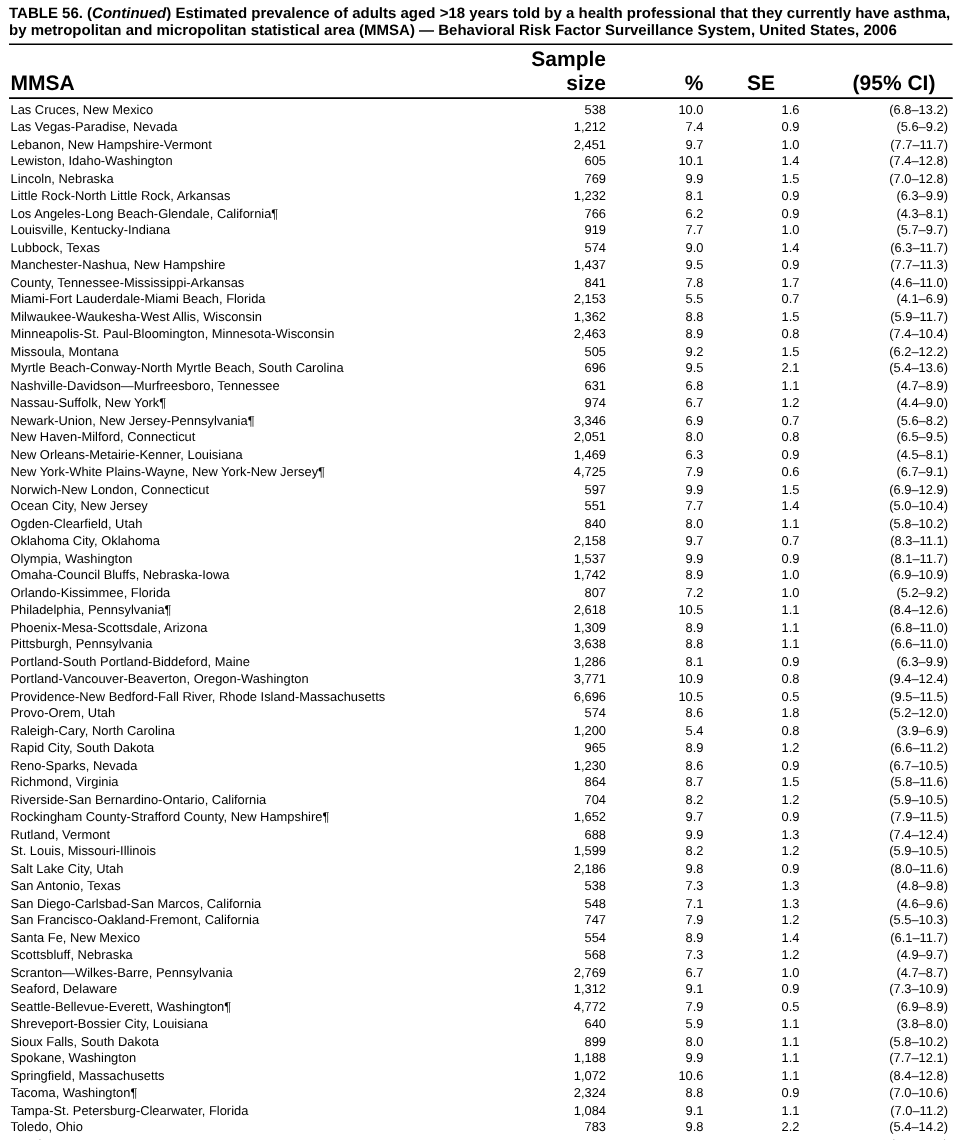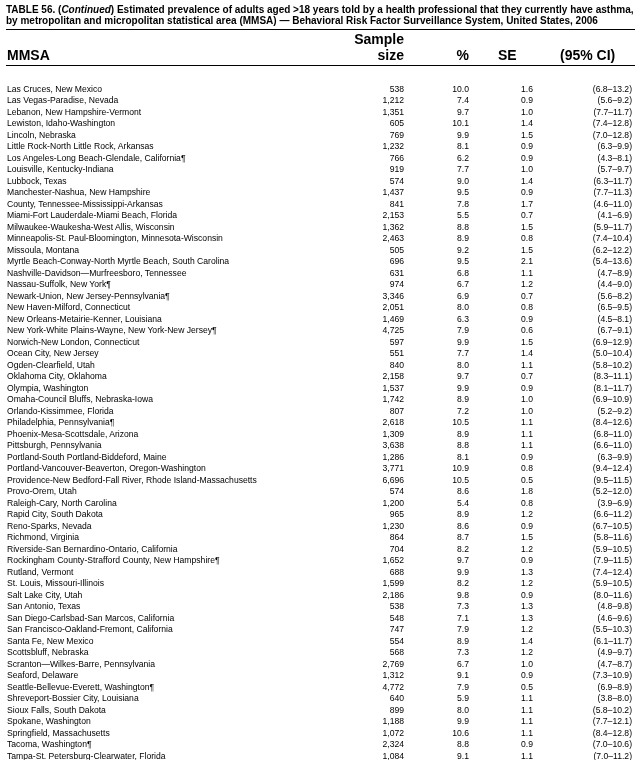--- a/index.html
+++ b/index.html
@@ -52,23 +52,23 @@
   .c-name   { text-align: left;  padding-left: 1px !important; }
   .c-sample { text-align: right; padding-right: 24px !important; }
   .c-pct    { text-align: right; padding-right: 29px !important; }
   .c-se     { text-align: right; padding-right: 27px !important; }
   .c-ci     { text-align: right; padding-right: 3px !important; }
 
   th.c-name   { text-align: left;  padding-left: 1px; }
   th.c-sample { text-align: right; padding-right: 16px; }
   th.c-pct    { text-align: right; padding-right: 30px; }
   th.c-se     { text-align: left; padding-right: 26px; }
-  th.c-ci     { text-align: left; padding-right: 6px; margin-top: 24px; }
-
-  tr.first-row td { padding-top: 18px; }
+  th.c-ci     { text-align: center; padding-right: 6px; margin-top: 24px; }
+
+  tr.first-row td { padding-top: 2px; }
 </style>
 </head>
 <body>
 
 <div class="page">
 
   <div class="title">
     <span>TABLE 56. (</span><span class="cont">Continued</span><span>) Estimated prevalence of adults aged &gt;18 years told by a health professional that they currently have asthma, by metropolitan and micropolitan statistical area (MMSA) — Behavioral Risk Factor Surveillance System, United States, 2006</span>
   </div>
 
@@ -99,21 +99,21 @@
         </tr>
         <tr>
           <td class="c-name">Las Vegas-Paradise, Nevada</td>
           <td class="c-sample">1,212</td>
           <td class="c-pct">7.4</td>
           <td class="c-se">0.9</td>
           <td class="c-ci">(5.6–9.2)</td>
         </tr>
         <tr>
           <td class="c-name">Lebanon, New Hampshire-Vermont</td>
-          <td class="c-sample">1,351</td>
+          <td class="c-sample">2,451</td>
           <td class="c-pct">9.7</td>
           <td class="c-se">1.0</td>
           <td class="c-ci">(7.7–11.7)</td>
         </tr>
         <tr>
           <td class="c-name">Lewiston, Idaho-Washington</td>
           <td class="c-sample">605</td>
           <td class="c-pct">10.1</td>
           <td class="c-se">1.4</td>
           <td class="c-ci">(7.4–12.8)</td>

